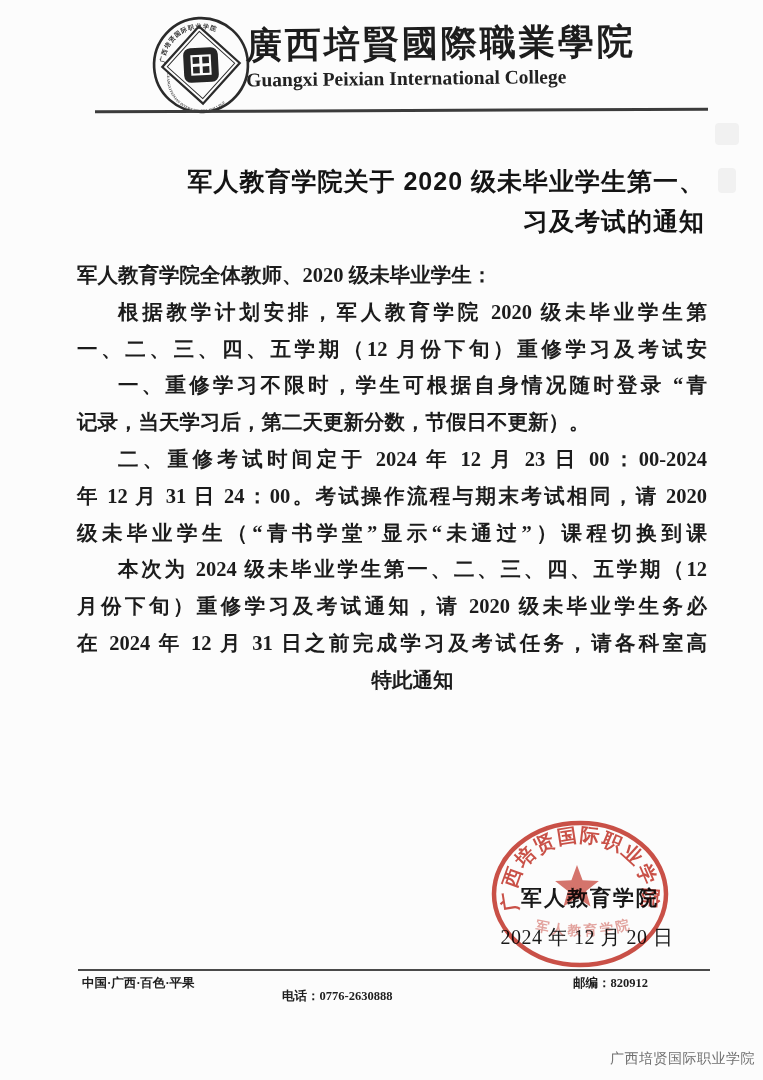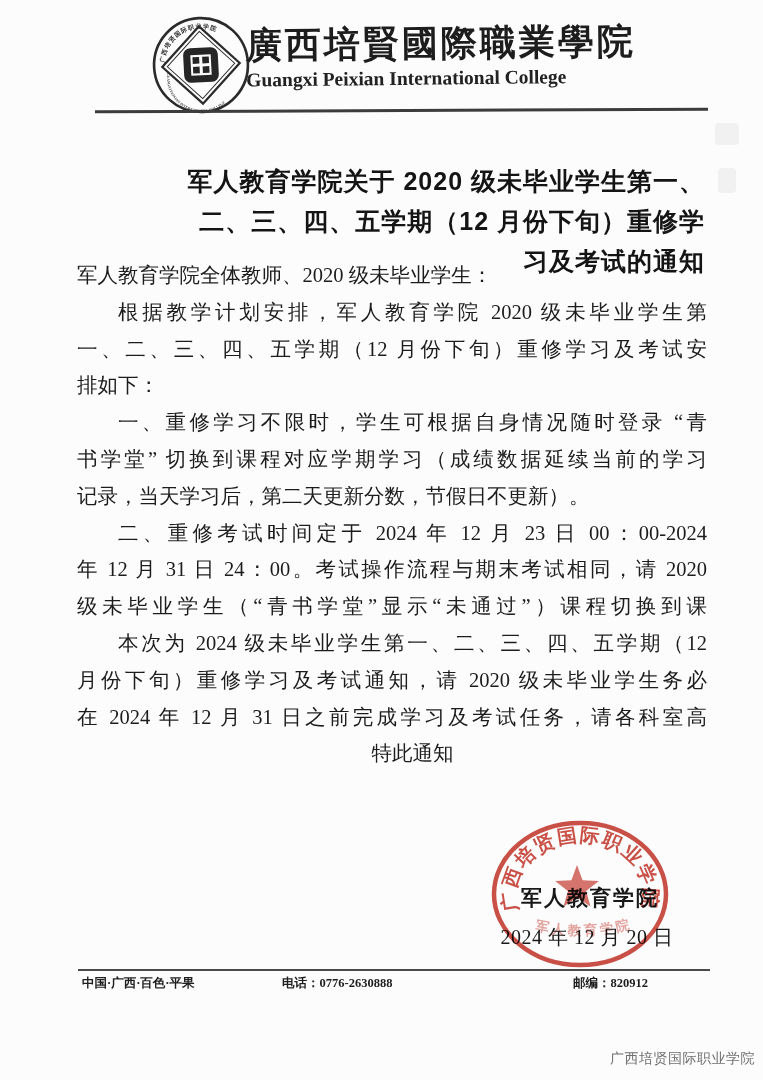--- a/index.html
+++ b/index.html
@@ -25,21 +25,21 @@
   .smudge.s2{left:718px;top:168px;width:18px;height:25px;}
   
   .title{
     position:absolute;left:60px;top:149px;width:645px;text-align:right;
     font-family:"Liberation Sans", sans-serif;font-weight:bold;
     font-size:25px;line-height:40px;color:#141414;letter-spacing:1px;margin-top:12px;
   }
   
   .body-text{
     position:absolute;left:77px;top:257px;width:630px;
-    font-size:20.5px;line-height:36.8px;font-weight:400;color:#1c1c1c;
+    font-size:20.5px;line-height:36.8px;font-weight:700;color:#1c1c1c;
   }
   .body-text .ln{white-space:nowrap;}
   .body-text .ln.j{white-space:normal;text-align:justify;text-align-last:justify;}
   .body-text .ln.indent{text-indent:2em;text-align:center;}
   
   .sig-org{
     position:absolute;left:506px;top:884px;width:168px;text-align:center;
     font-size:21px;font-weight:600;letter-spacing:2px;color:#181818;z-index:1;
   }
   .sig-date{
@@ -47,21 +47,21 @@
     font-size:20px;font-weight:400;letter-spacing:0.5px;color:#181818;z-index:1;
   }
   .seal{position:absolute;left:489px;top:815px;width:182px;height:158px;z-index:2;mix-blend-mode:multiply;opacity:0.88;}
   
   .ftr-rule{position:absolute;left:78px;top:969px;width:632px;height:2px;background:#4a4a4a;}
   .ftr-item{
     position:absolute;top:975px;font-size:12.5px;font-weight:bold;color:#1e1e1e;
     font-family:"Liberation Serif", serif;white-space:nowrap;
   }
   .ftr-address{left:82px;}
-  .ftr-phone{left:282px;}
+  .ftr-phone{left:282px;margin-top:13px;}
   .ftr-postcode{left:573px;}
   .watermark{
     position:absolute;left:610px;top:1050px;font-size:14px;color:#6f6f6f;
     letter-spacing:0.5px;white-space:nowrap;font-family:"Liberation Sans", sans-serif;
   }
 </style>
 </head>
 <body>
 
 <div class="page">
@@ -92,31 +92,28 @@
     <div class="college-zh">廣西培賢國際職業學院</div>
     <div class="college-en">Guangxi Peixian International College</div>
   </div>
 
   <div class="hdr-rule"></div>
   <div class="smudge s1"></div>
   <div class="smudge s2"></div>
 
   <div class="title">
     <div>军人教育学院关于 2020 级未毕业学生第一、</div>
-    <div>二、三、四、五学期（12 月份下旬）重修学</div>
     <div>习及考试的通知</div>
   </div>
 
   <div class="body-text">
     <div class="ln">军人教育学院全体教师、2020 级未毕业学生：</div>
     <div class="ln j indent">根据教学计划安排，军人教育学院 2020 级未毕业学生第</div>
     <div class="ln j">一、二、三、四、五学期（12 月份下旬）重修学习及考试安</div>
-    <div class="ln">排如下：</div>
     <div class="ln j indent">一、重修学习不限时，学生可根据自身情况随时登录 “青</div>
-    <div class="ln j">书学堂” 切换到课程对应学期学习（成绩数据延续当前的学习</div>
     <div class="ln">记录，当天学习后，第二天更新分数，节假日不更新）。</div>
     <div class="ln j indent">二、重修考试时间定于 2024 年 12 月 23 日 00：00-2024</div>
     <div class="ln j">年 12 月 31 日 24：00。考试操作流程与期末考试相同，请 2020</div>
     <div class="ln j">级未毕业学生（“青书学堂”显示“未通过”）课程切换到课</div>
     <div class="ln j indent">本次为 2024 级未毕业学生第一、二、三、四、五学期（12</div>
     <div class="ln j">月份下旬）重修学习及考试通知，请 2020 级未毕业学生务必</div>
     <div class="ln j">在 2024 年 12 月 31 日之前完成学习及考试任务，请各科室高</div>
     <div class="ln indent">特此通知</div>
   </div>
 

